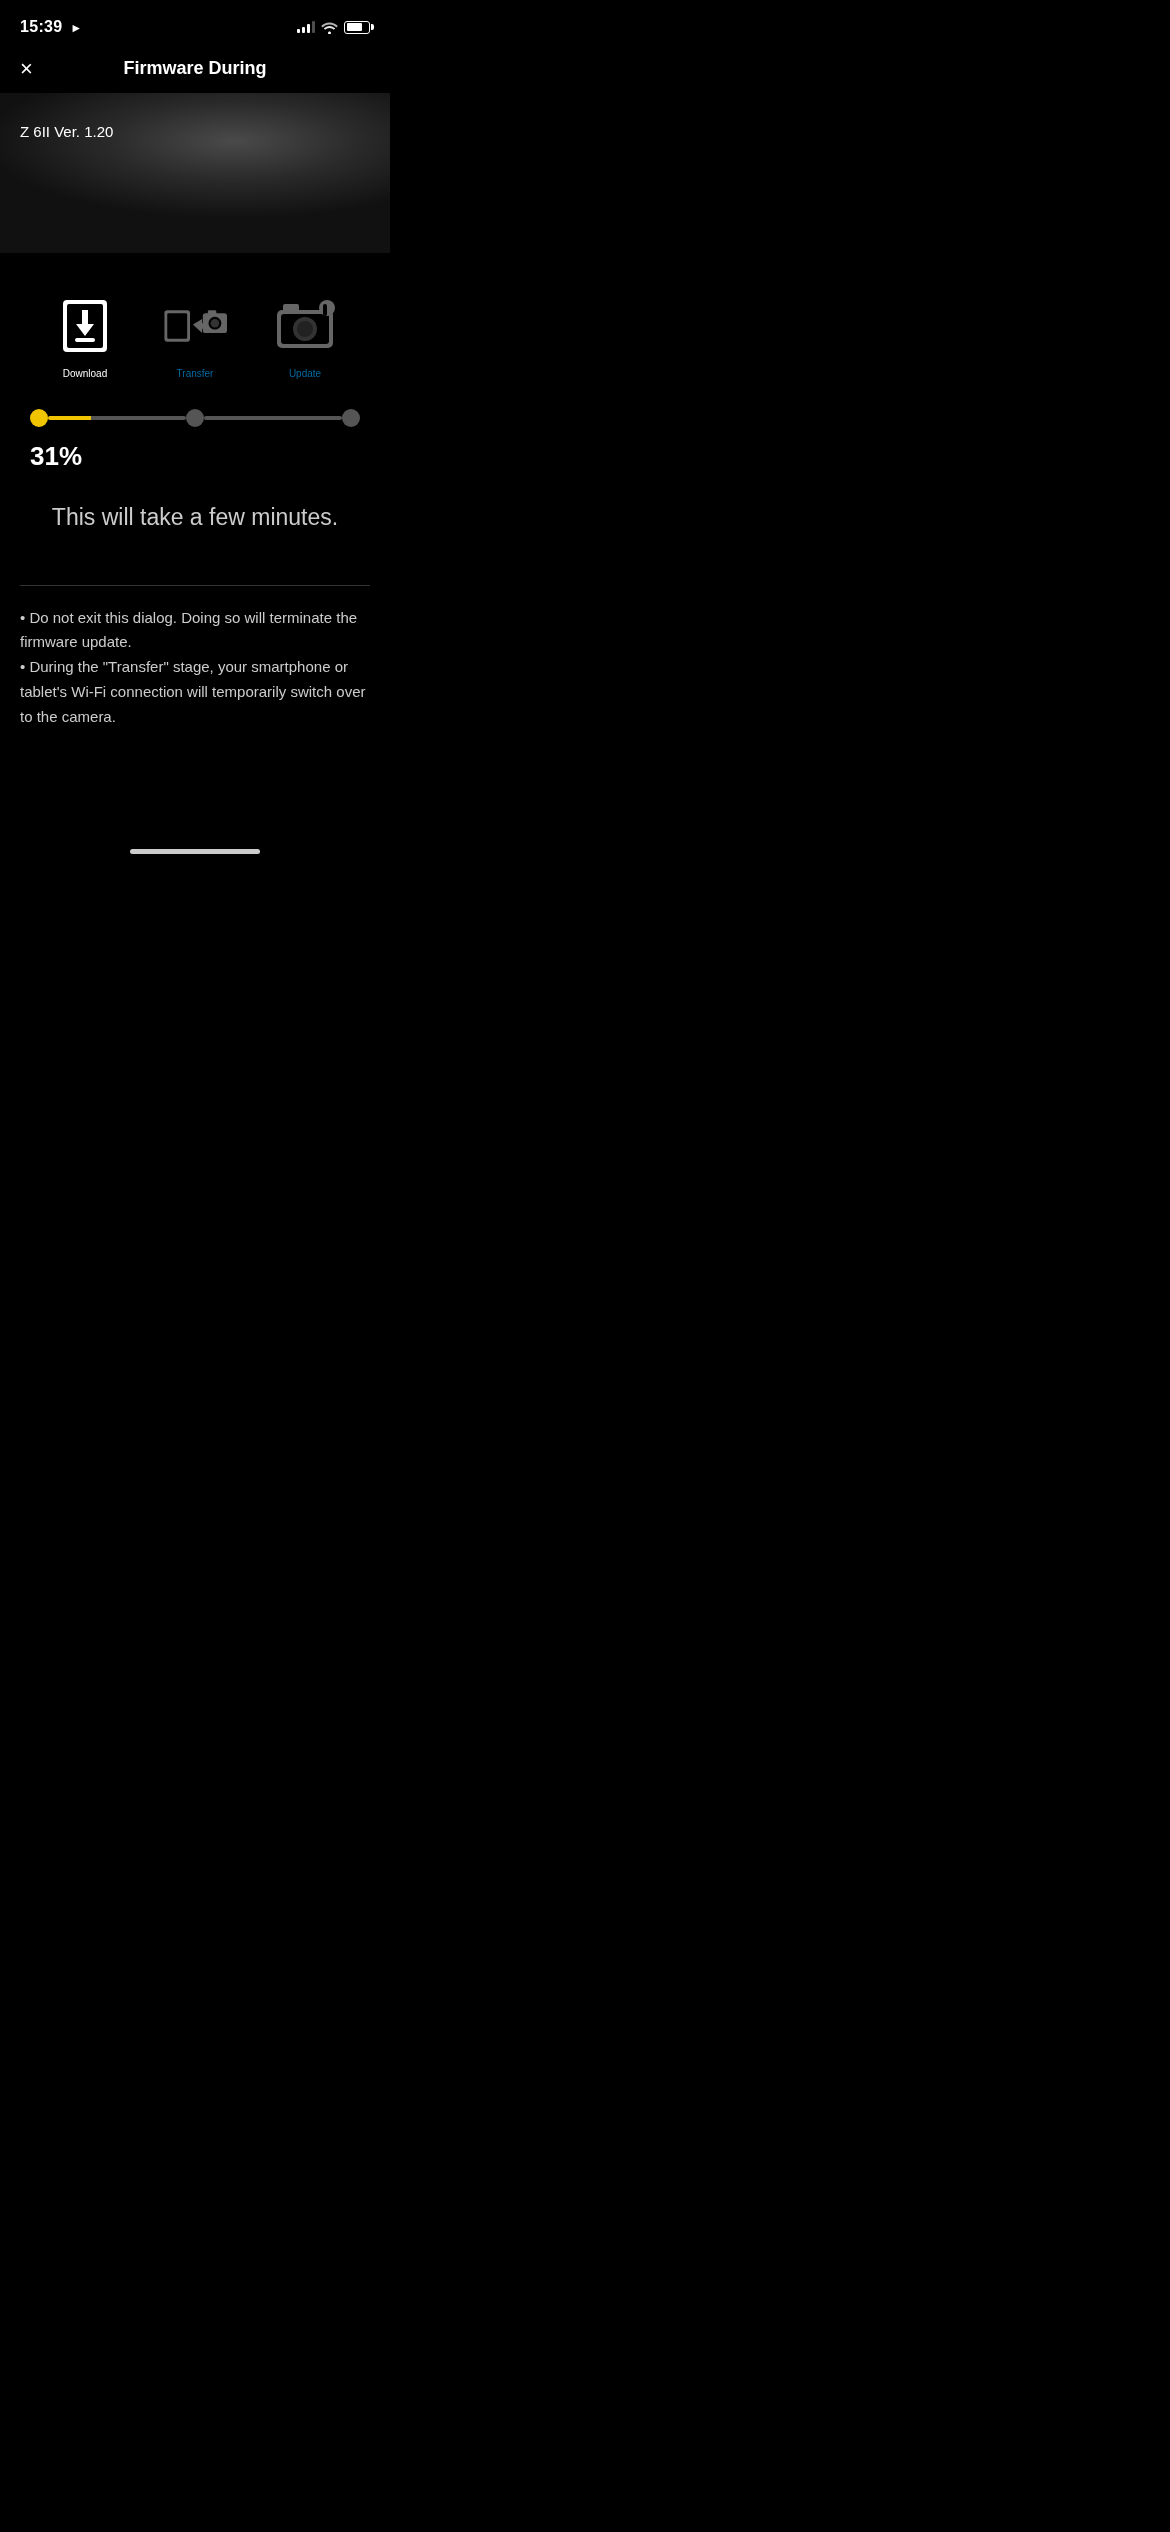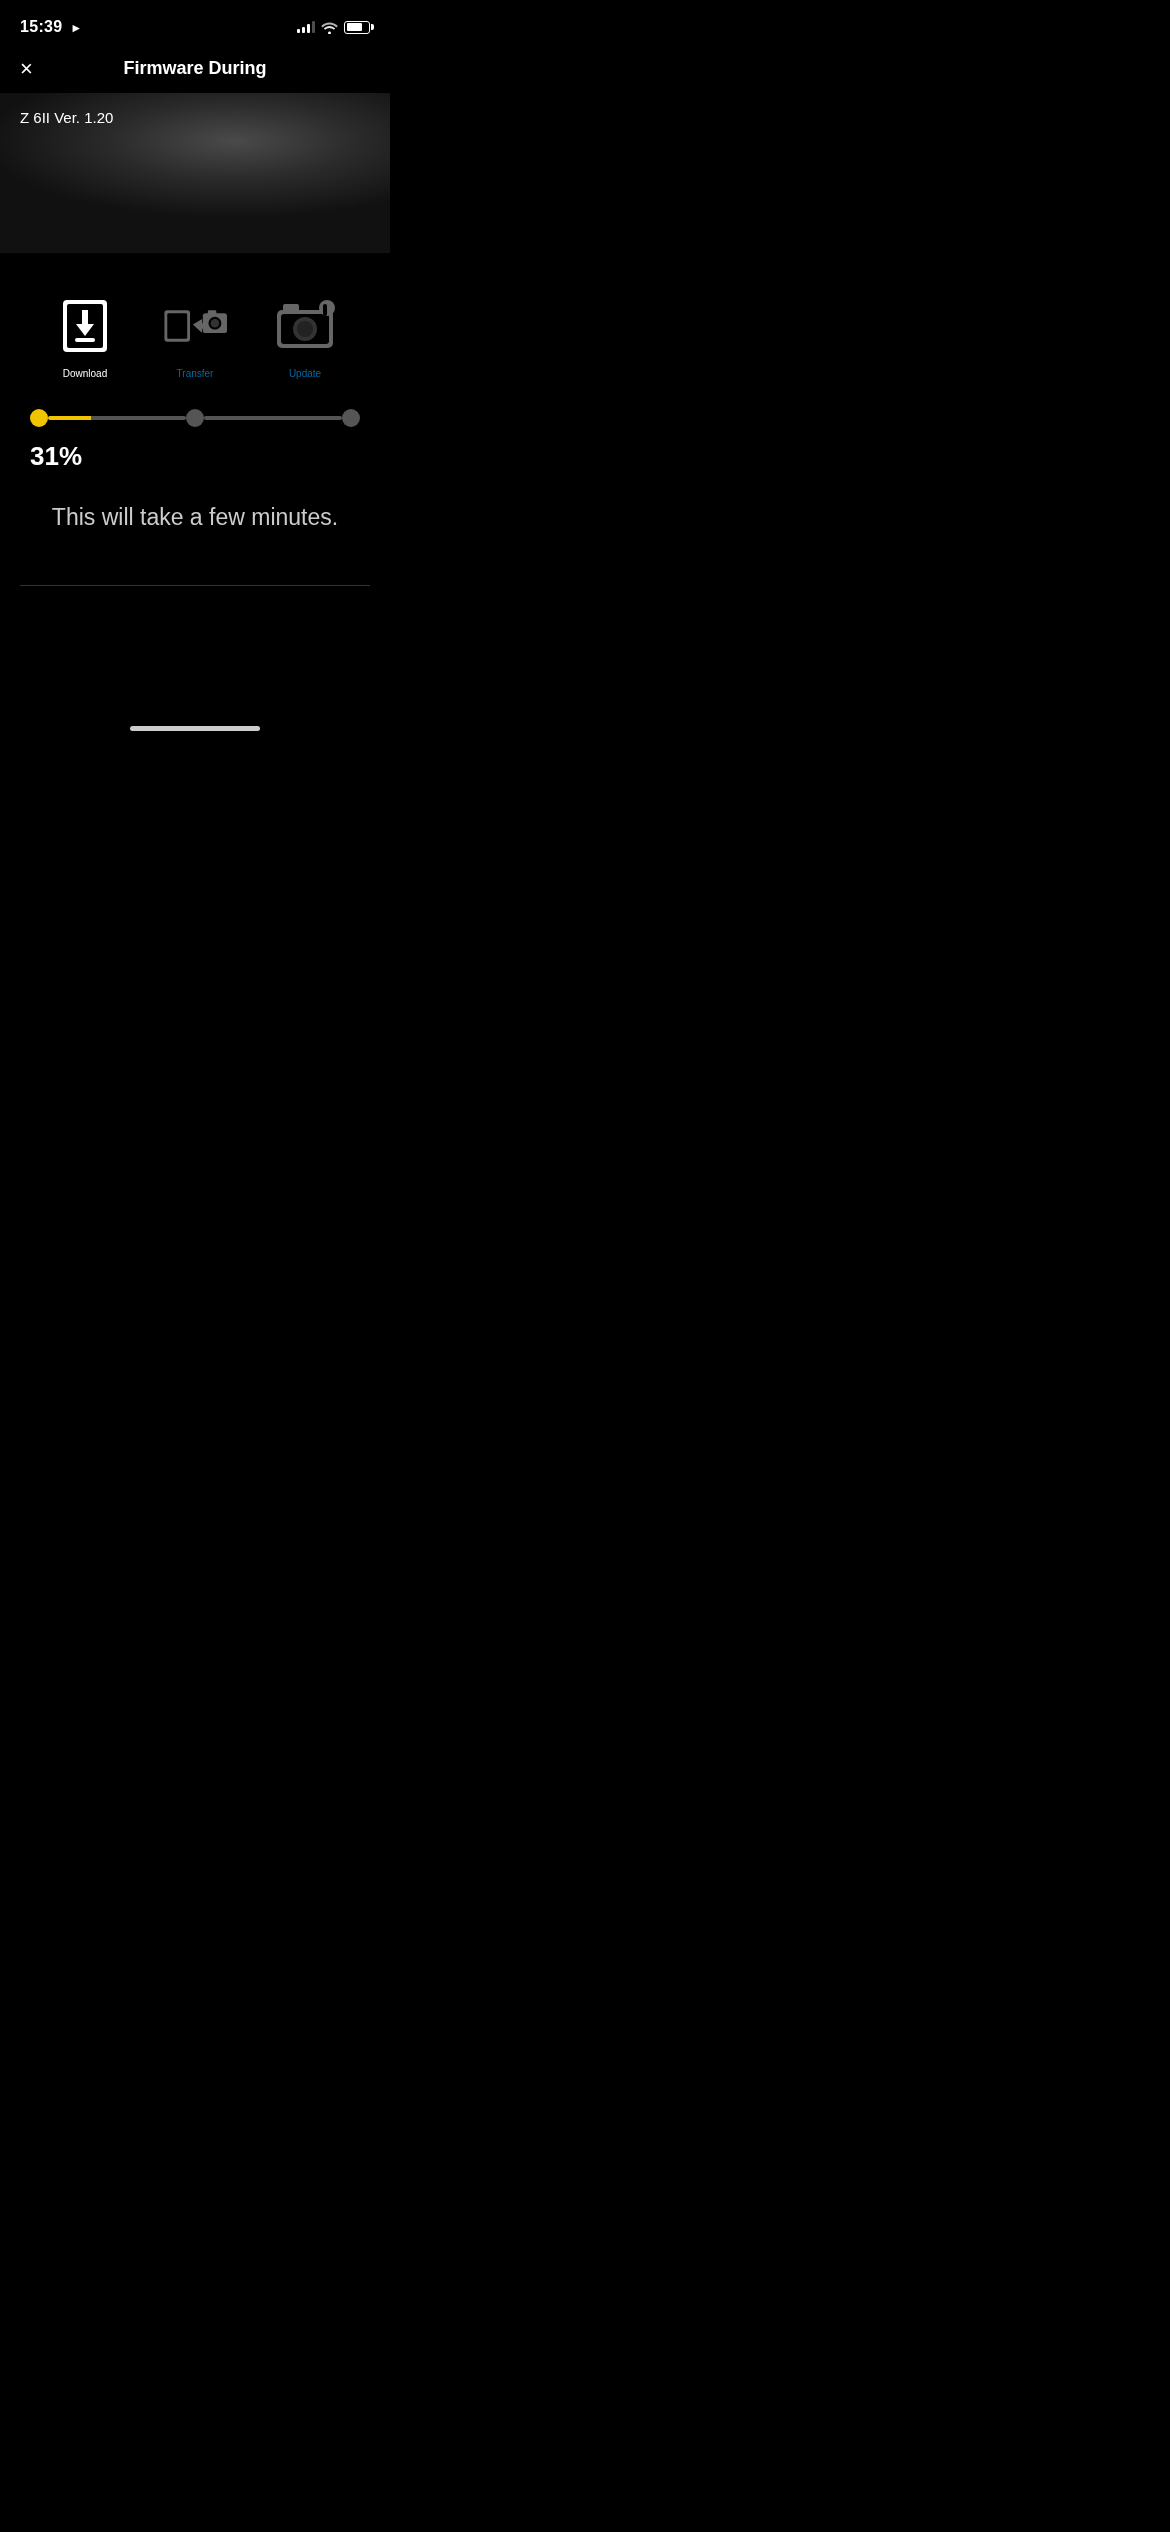--- a/index.html
+++ b/index.html
@@ -112,21 +112,21 @@
 
     
     .camera-hero {
       width: 100%;
       height: 160px;
       background: linear-gradient(180deg, #3a3a3a 0%, #2a2a2a 30%, #1a1a1a 60%, #111 80%, #000 100%);
       position: relative;
       overflow: hidden;
       display: flex;
       align-items: flex-start;
-      padding: 16px 20px;
+      padding: 30px 20px;
     }
 
     .camera-hero::before {
       content: '';
       position: absolute;
       top: 0; left: 0; right: 0; bottom: 0;
       background: radial-gradient(ellipse 80% 60% at 60% 30%, #4a4a4a 0%, #2a2a2a 40%, #111 80%);
     }
 
     .version-text {
@@ -369,18 +369,22 @@
 
     <div class="progress-dot inactive"></div>
   </div>
 
   <div class="progress-percent">31%</div>
 
   <div class="progress-message">This will take a few minutes.</div>
 
   <div class="divider"></div>
 
+  <div class="notes-text">
+    • Do not exit this dialog. Doing so will terminate the firmware update.<br>
+    • During the "Transfer" stage, your smartphone or tablet's Wi-Fi connection will temporarily switch over to the camera.
+  </div>
 
 </div>
 
 <div class="home-indicator">
   <div class="home-bar"></div>
 </div>
 
 </body></html>

